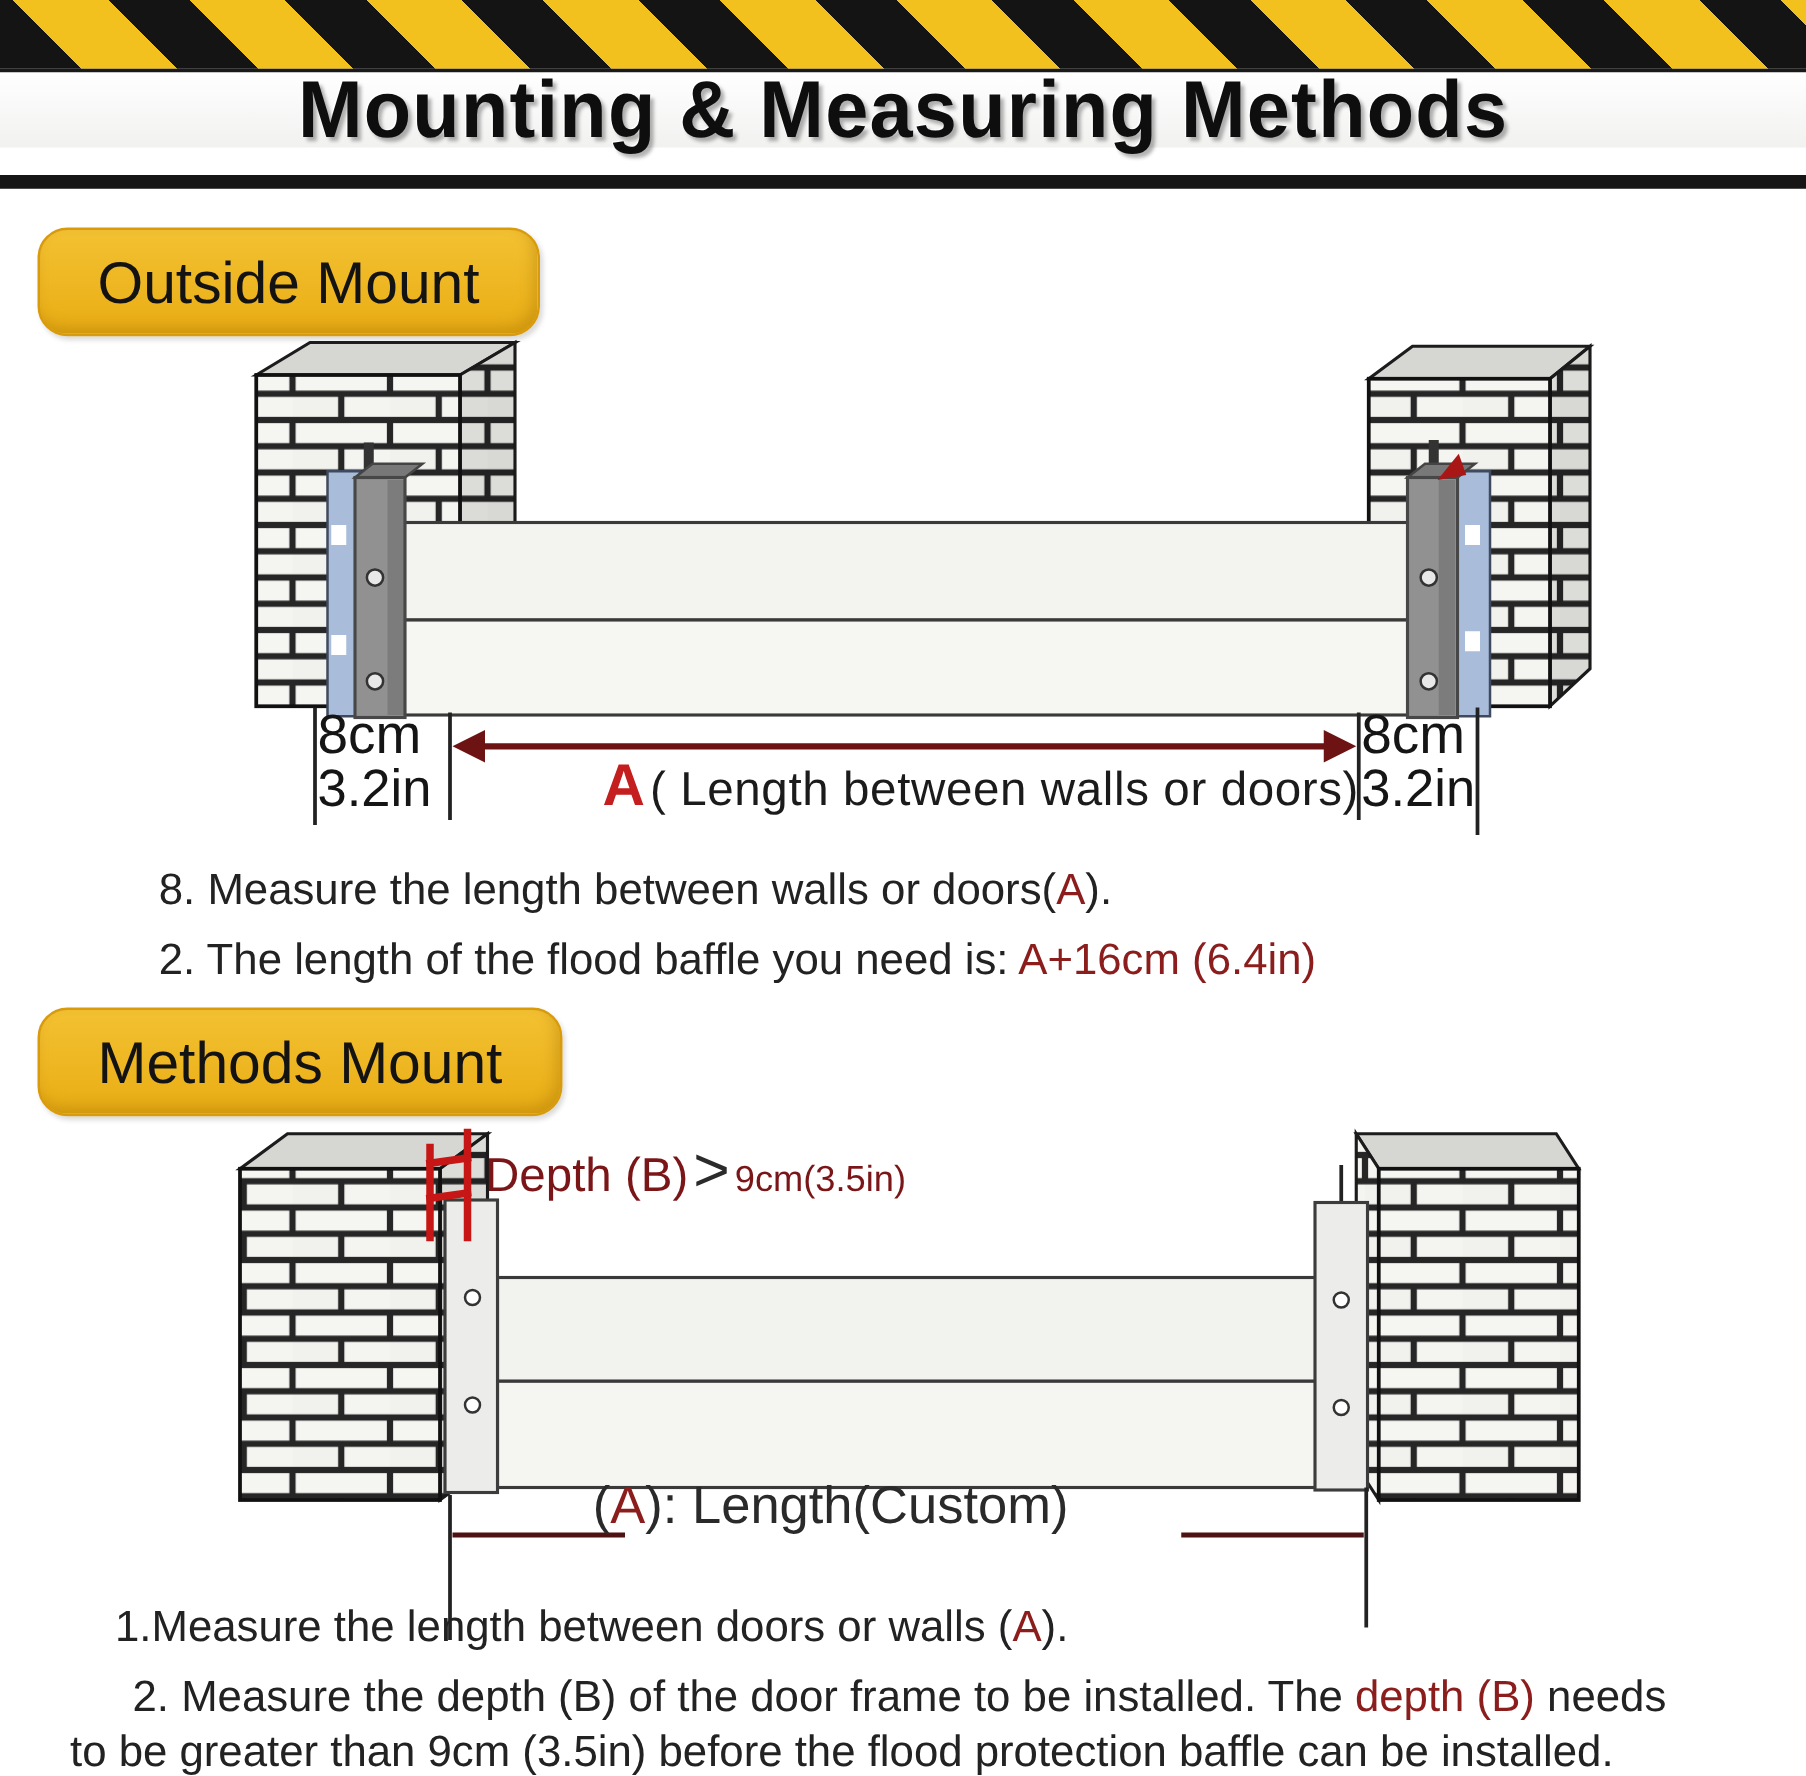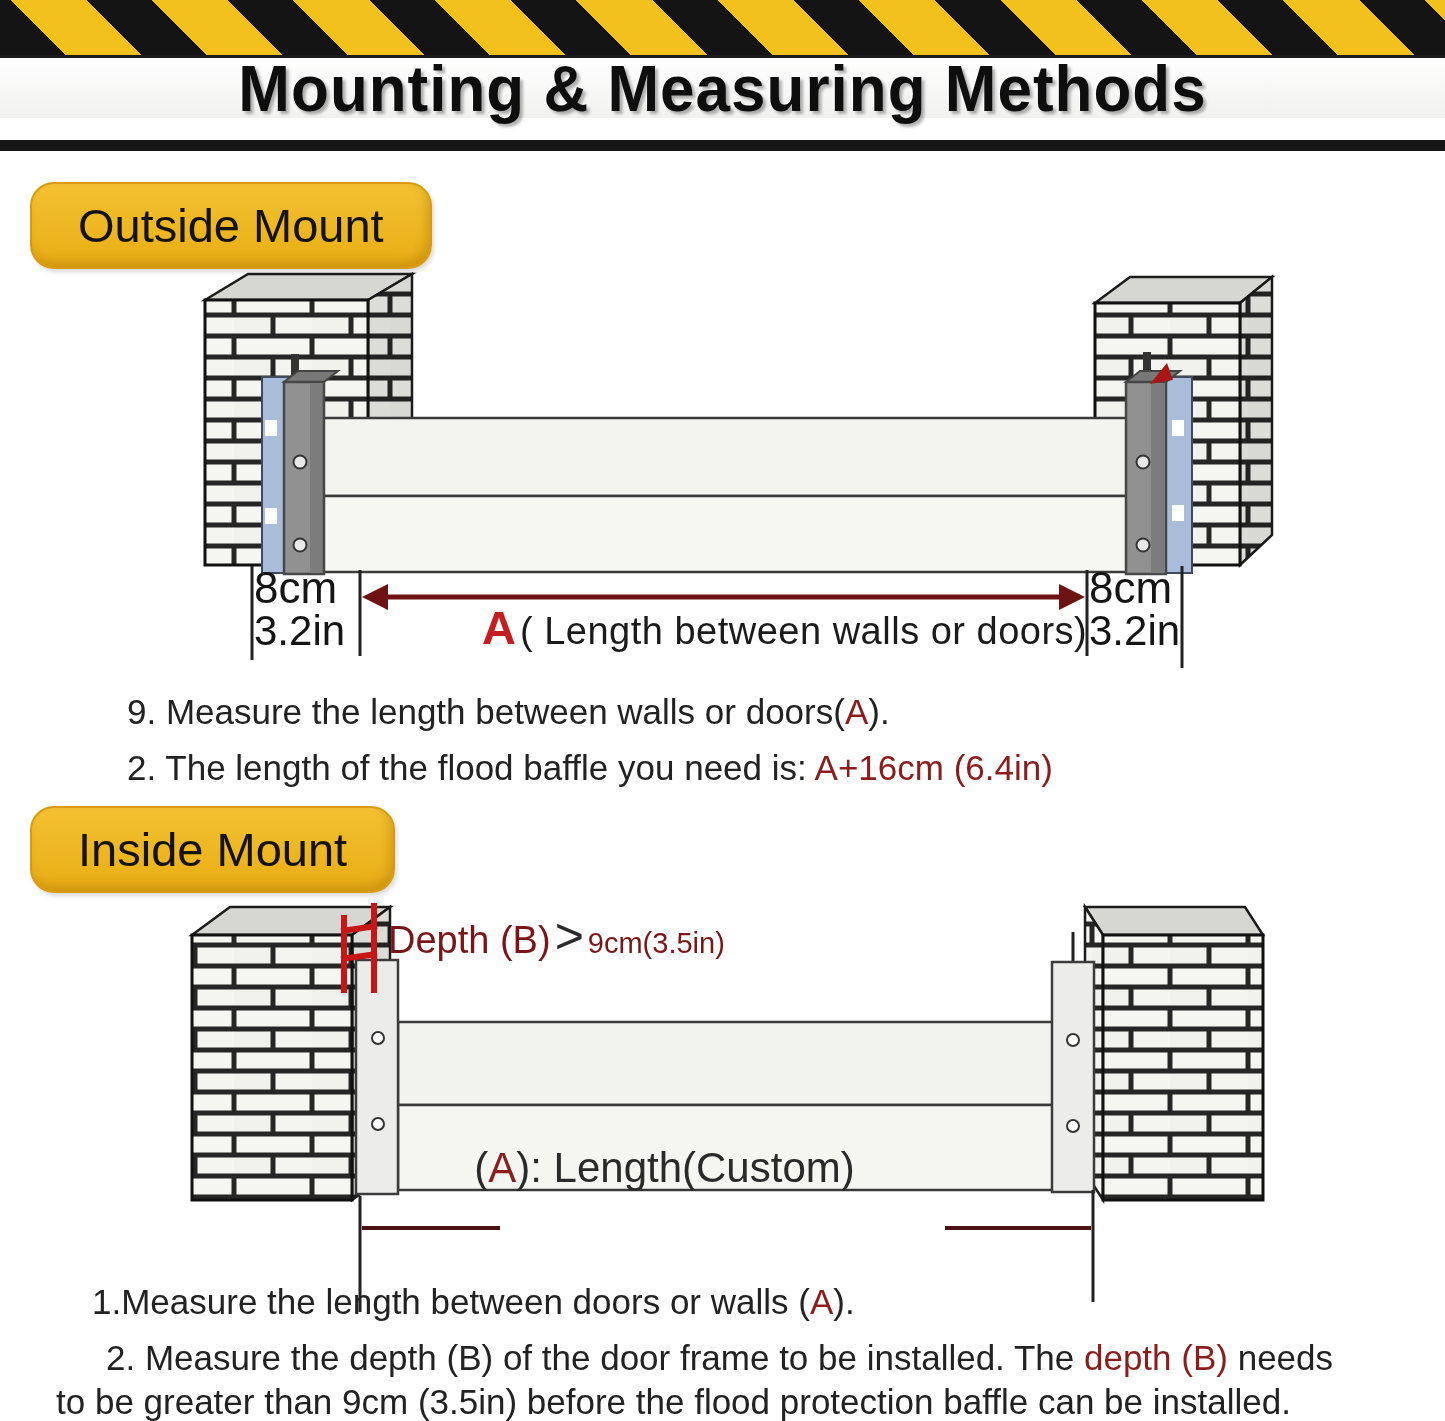--- a/index.html
+++ b/index.html
@@ -42,39 +42,39 @@
   .dimnum .in{font-size:42px;}
   .arrow-label{display:flex;align-items:baseline;gap:4px;}
   .red-letter{color:#c41e1e;font-weight:bold;font-size:47px;}
   .caption{font-size:38px;color:#1b1b1b;letter-spacing:.5px;}
   .step{font-size:35px;color:#222222;}
   .maroon{color:#8b1d1d;}
   .depth-label{display:flex;align-items:baseline;}
   .depth-name{font-size:38px;color:#7b1618;}
   .depth-gt{font-size:50px;color:#2b2b2b;line-height:.8;padding:0 4px;}
   .depth-val{font-size:29px;color:#7b1618;}
-  .length-label{left:0;top:1144px;width:1329px;text-align:center;font-size:42px;color:#2a2a2a;white-space:nowrap;}
+  .length-label{left:0;top:1180px;width:1329px;text-align:center;font-size:42px;color:#2a2a2a;white-space:nowrap;}
   svg{display:block;}
 </style>
 </head>
 <body>
 
 <div class="page">
 
   <div class="abs hazard"></div>
   <div class="abs title-band">
     <div class="page-title">Mounting &amp; Measuring Methods</div>
   </div>
   <div class="abs header-rule"></div>
 
   <div class="abs" style="left:30px;top:182px;">
     <span class="badge">Outside Mount</span>
   </div>
   <div class="abs" style="left:30px;top:806px;">
-    <span class="badge">Inside Mount</span>
+    <span class="badge">Methods Mount</span>
   </div>
 
   <svg class="abs" style="left:0;top:0;" width="1445" height="1421" viewBox="0 0 1445 1421">
     <defs>
       <pattern id="bricks" width="78" height="42" patternUnits="userSpaceOnUse">
         <rect width="78" height="42" fill="#262626"></rect>
         <rect x="2.5" y="2.5" width="73" height="16" fill="#f5f5f2"></rect>
         <rect x="-36.5" y="23.5" width="73" height="16" fill="#f1f1ee"></rect>
         <rect x="41.5" y="23.5" width="73" height="16" fill="#f4f4f1"></rect>
       </pattern>
@@ -195,21 +195,21 @@
   <div class="abs dimnum" style="left:1089px;top:566px;width:92px;">
     <div>8cm</div>
     <div class="in">3.2in</div>
   </div>
   <div class="abs arrow-label" style="left:482px;top:600px;">
     <span class="red-letter">A</span>
       <span class="caption">( Length between walls or doors)</span>
   </div>
 
   <div class="abs step txt" style="left:127px;top:692px;">
-    <span>9. Measure the length between walls or doors(</span><span class="maroon">A</span><span>).</span>
+    <span>8. Measure the length between walls or doors(</span><span class="maroon">A</span><span>).</span>
   </div>
   <div class="abs step txt" style="left:127px;top:748px;">
     <span>2. The length of the flood baffle you need is: </span><span class="maroon">A+16cm (6.4in)</span>
   </div>
 
   <div class="abs depth-label" style="left:388px;top:916px;">
     <span class="depth-name">Depth (B) </span>
     <span class="depth-gt">&gt;</span>
     <span class="depth-val">9cm(3.5in)</span>
   </div>

